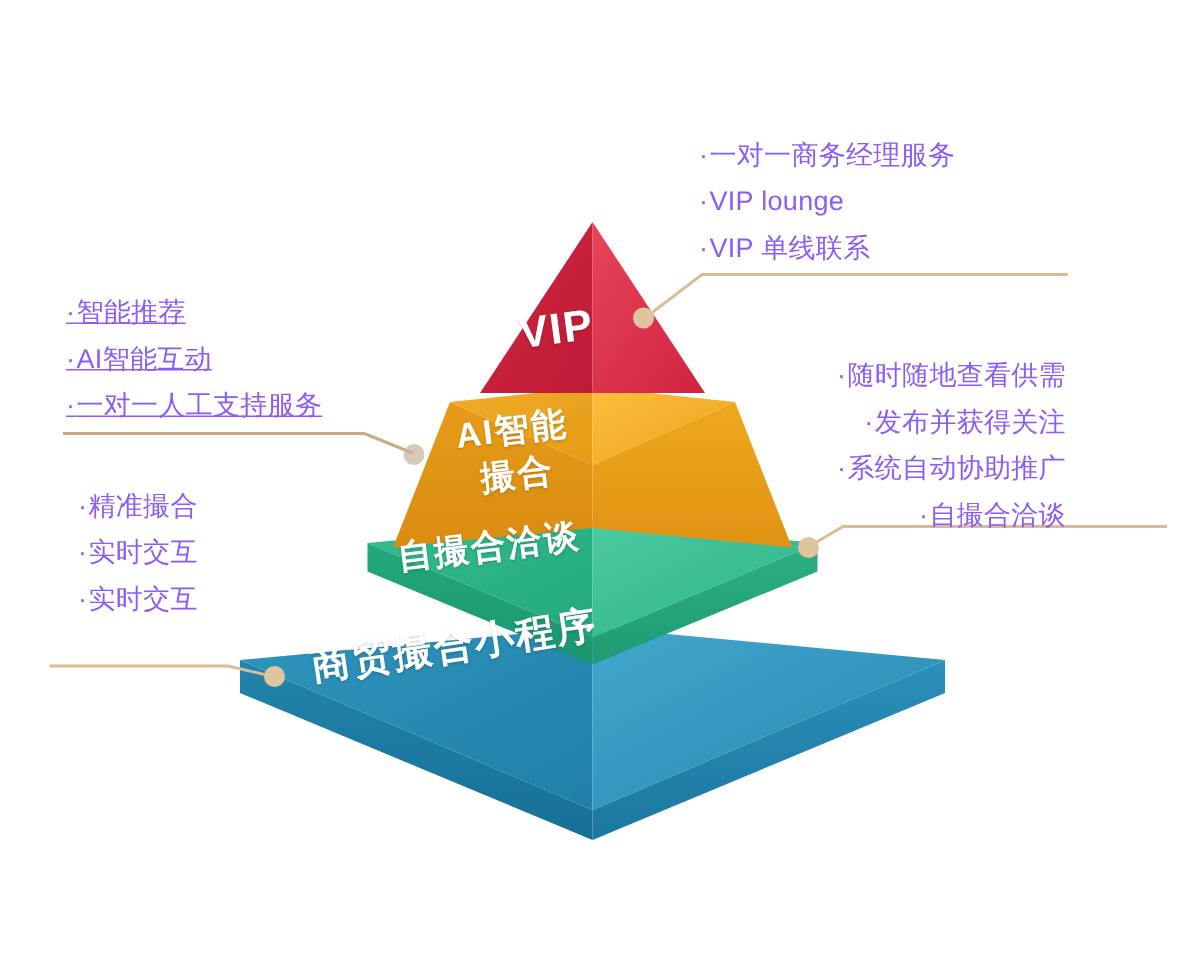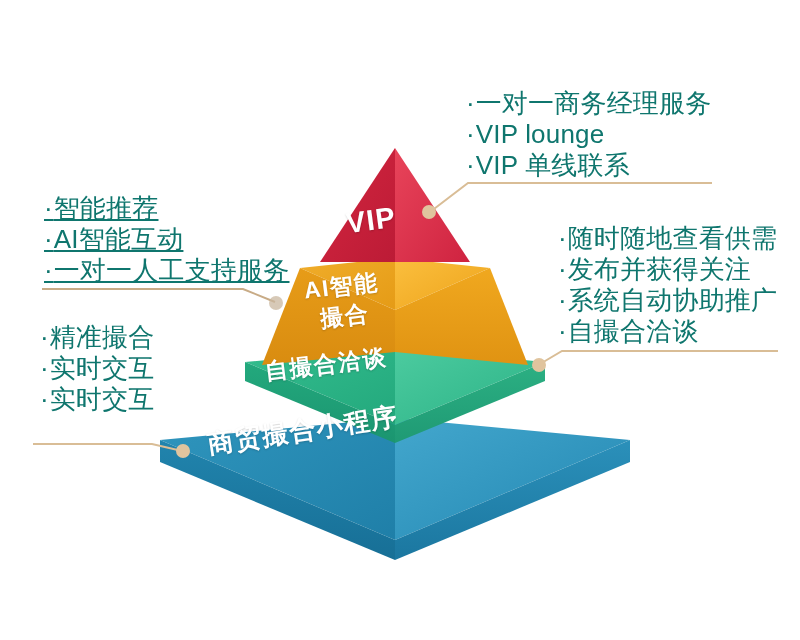--- a/index.html
+++ b/index.html
@@ -23,36 +23,36 @@
   }
   svg.diagram {
     position: absolute;
     left: 0; top: 0;
     width: 800px;
     height: 640px;
     display: block;
   }
   .callout {
     position: absolute;
-    color: #0f766e;
-    font-size: 26px;
+    color: #8b5cf6;
+    font-size: 18px;
     line-height: 31px;
     white-space: nowrap;
     letter-spacing: 0.2px;
   }
   .callout .line {
     display: block;
   }
   .callout .bullet {
     letter-spacing: 1px;
   }
   #callout-vip       { left: 466px; top: 88px; }
   #callout-ai        { left: 44px;  top: 193px; text-decoration: underline; }
-  #callout-market    { left: 558px; top: 223px; }
-  #callout-base      { left: 40px;  top: 322px; }
+  #callout-market    { left: 558px; top: 235px; text-align: right; }
+  #callout-base      { left: 52px;  top: 322px; }
   .tier-label {
     position: absolute;
     color: #ffffff;
     font-weight: bold;
     white-space: nowrap;
     text-align: center;
     pointer-events: none;
     text-shadow: 0 1px 2px rgba(0,0,0,0.18);
   }
   #label-vip {

